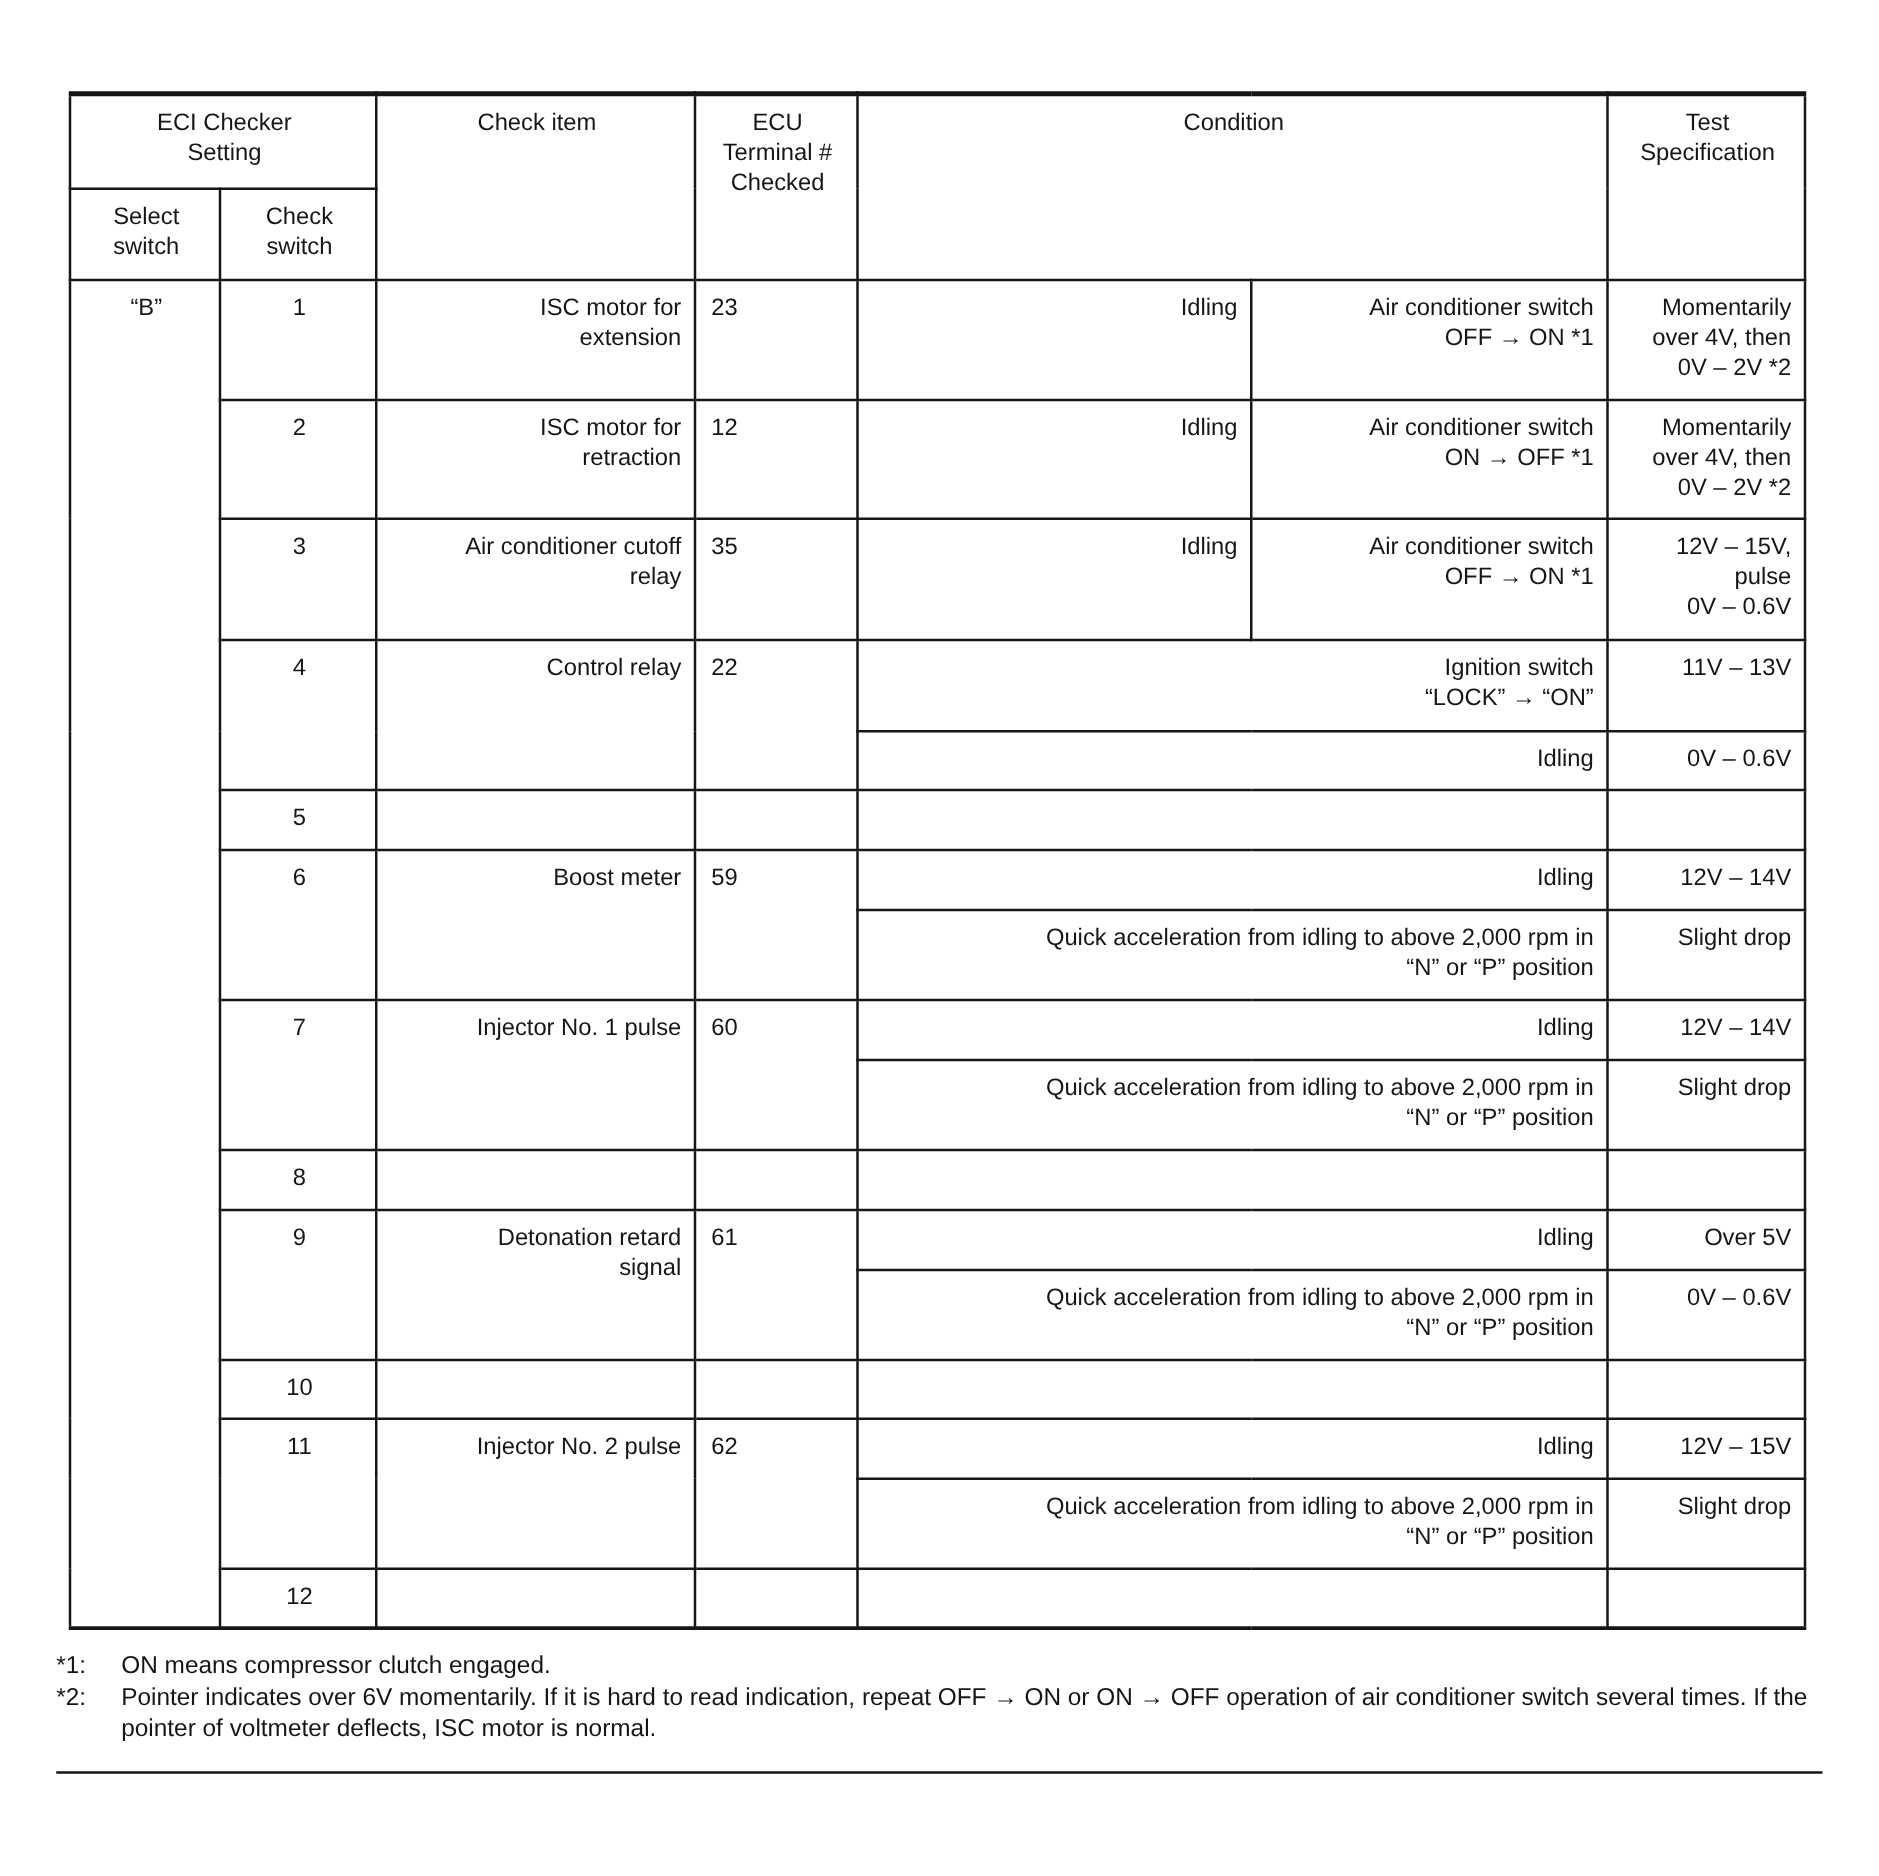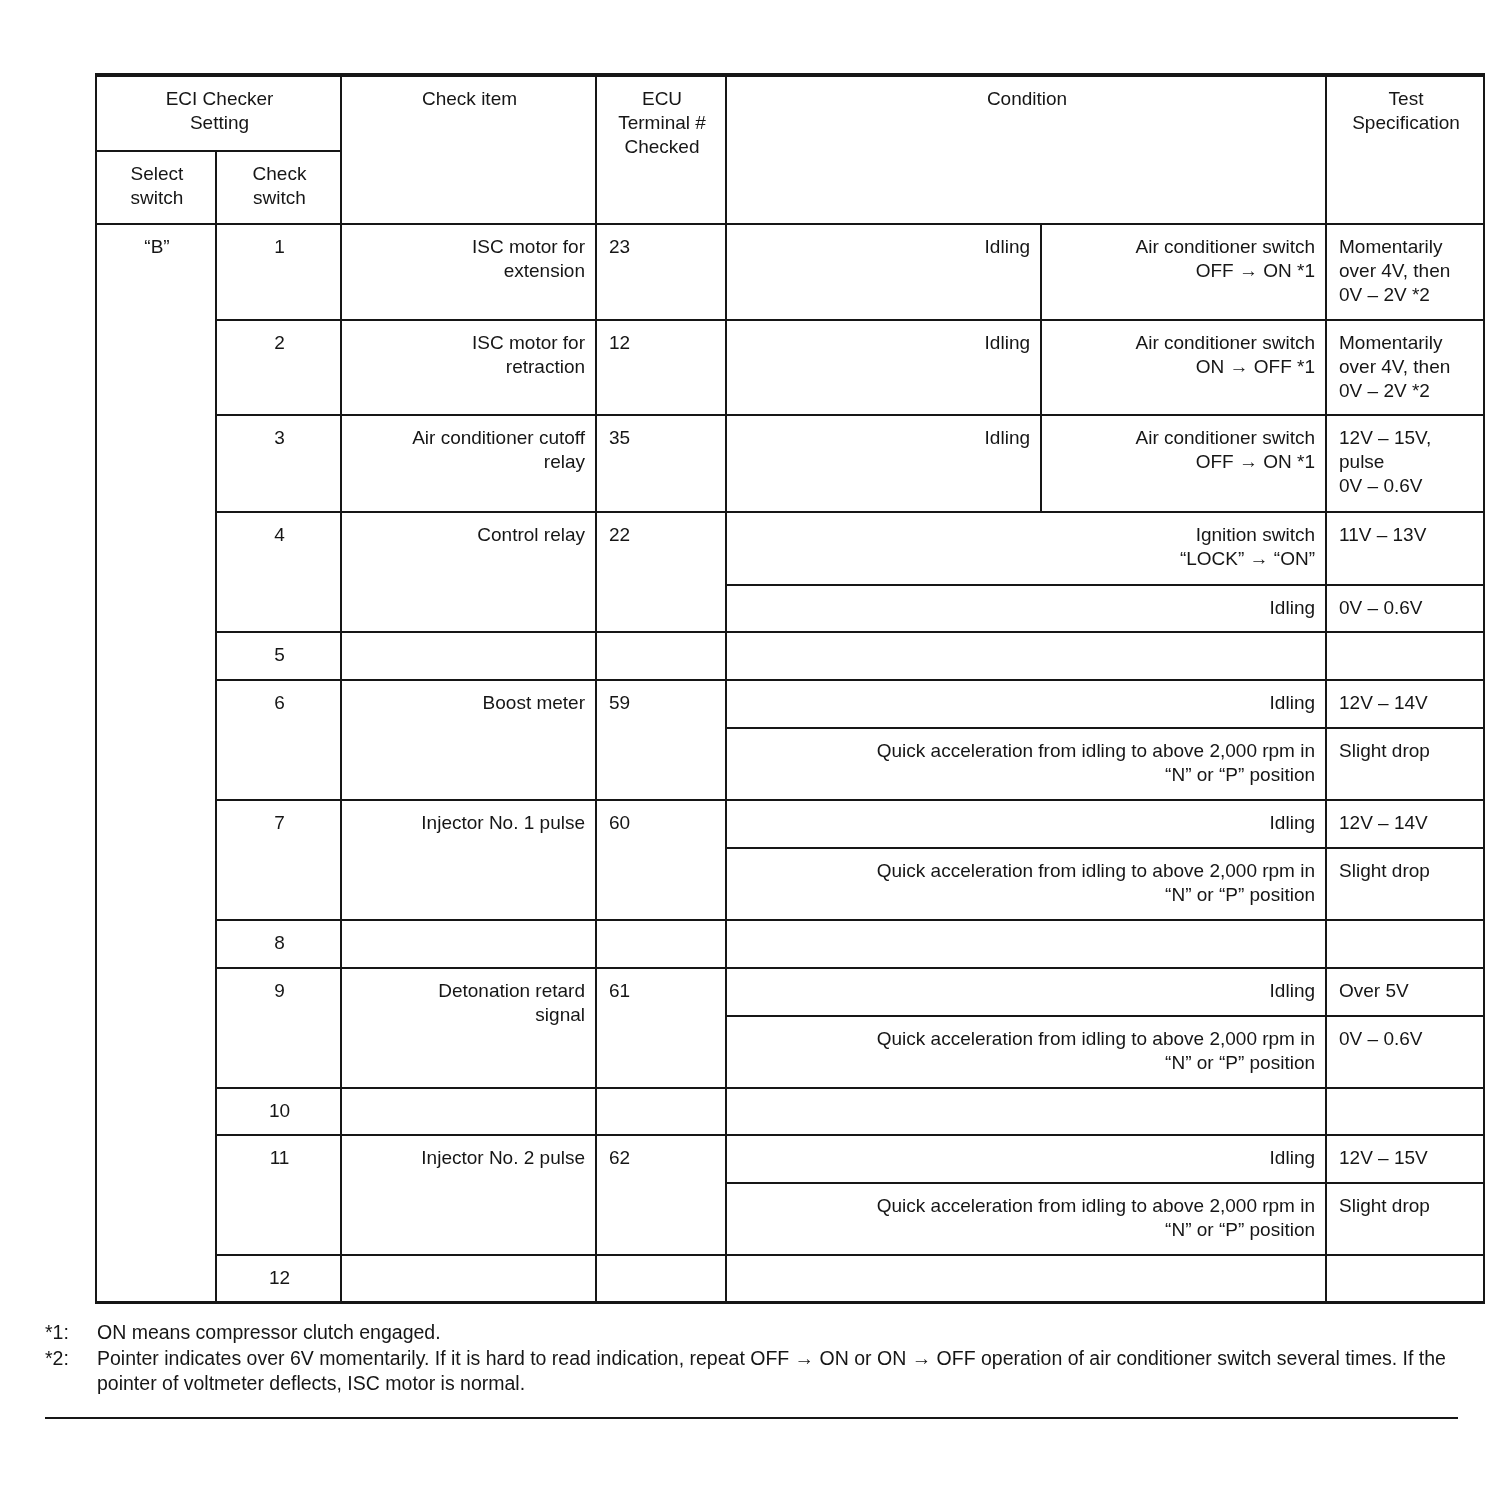--- a/index.html
+++ b/index.html
@@ -27,27 +27,27 @@
     line-height: 1.25;
   }
   table.spec-table th,
   table.spec-table td {
     border: 2px solid #161616;
     white-space: pre-line;
     vertical-align: top;
     padding: 10px 10px 6px 12px;
     font-weight: normal;
   }
-  table.spec-table { border-top: 4px solid #161616; border-bottom: 3px solid #161616; margin-left: 40px; }
+  table.spec-table { border-top: 4px solid #161616; border-bottom: 3px solid #161616; }
   thead th { text-align: center; vertical-align: middle; padding: 6px 6px; }
   td.num  { text-align: center; padding-left: 4px; padding-right: 4px; }
   td.term { text-align: left; padding-left: 4px; padding-right: 4px; }
   td.item { text-align: right; }
   td.cond { text-align: right; }
-  td.spec { text-align: left; padding-left: 6px; padding-right: 6px; }
+  td.spec { text-align: right; padding-left: 6px; padding-right: 6px; }
   td.select-cell {
     text-align: center;
     vertical-align: middle;
     padding: 0;
   }
   .note-block {
     position: absolute;
     left: 45px;
     top: 1320px;
     width: 1412px;

